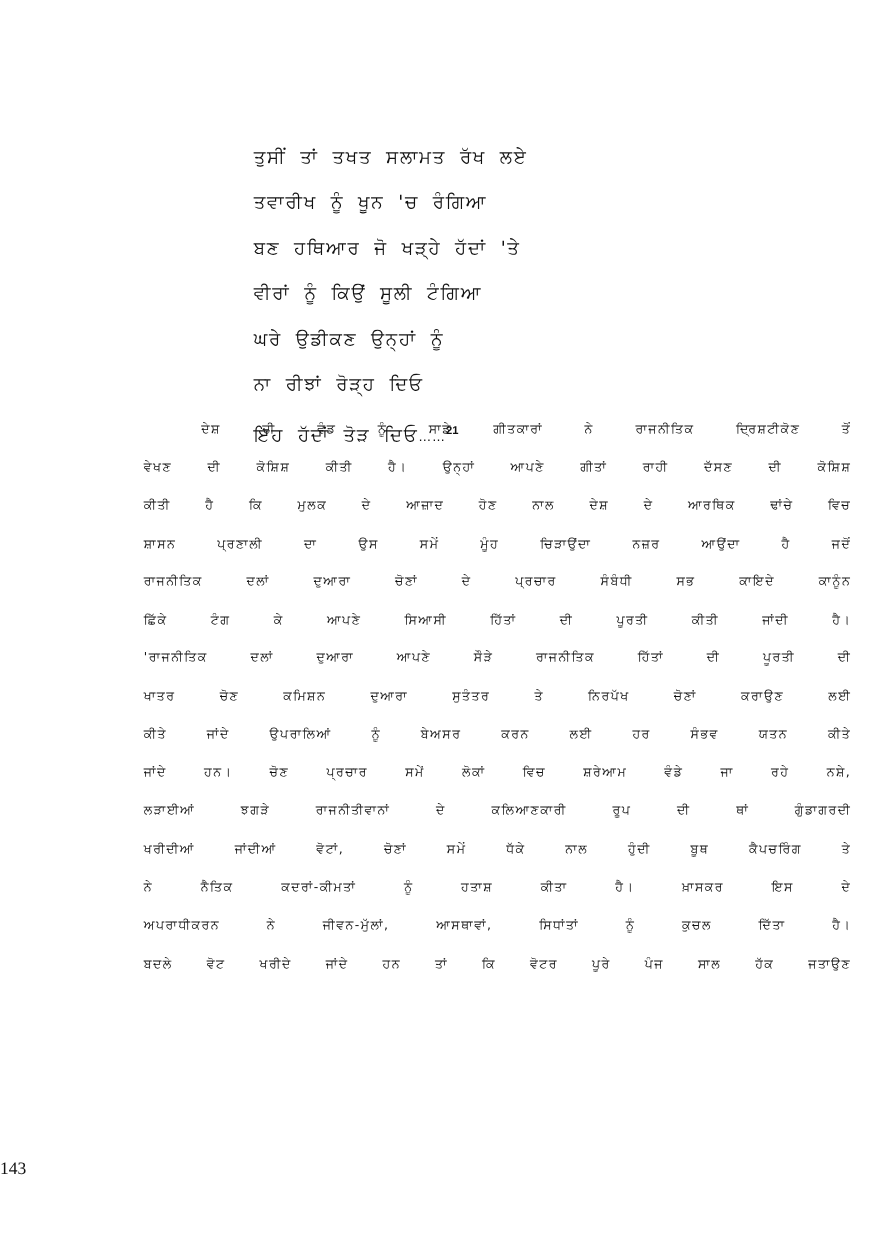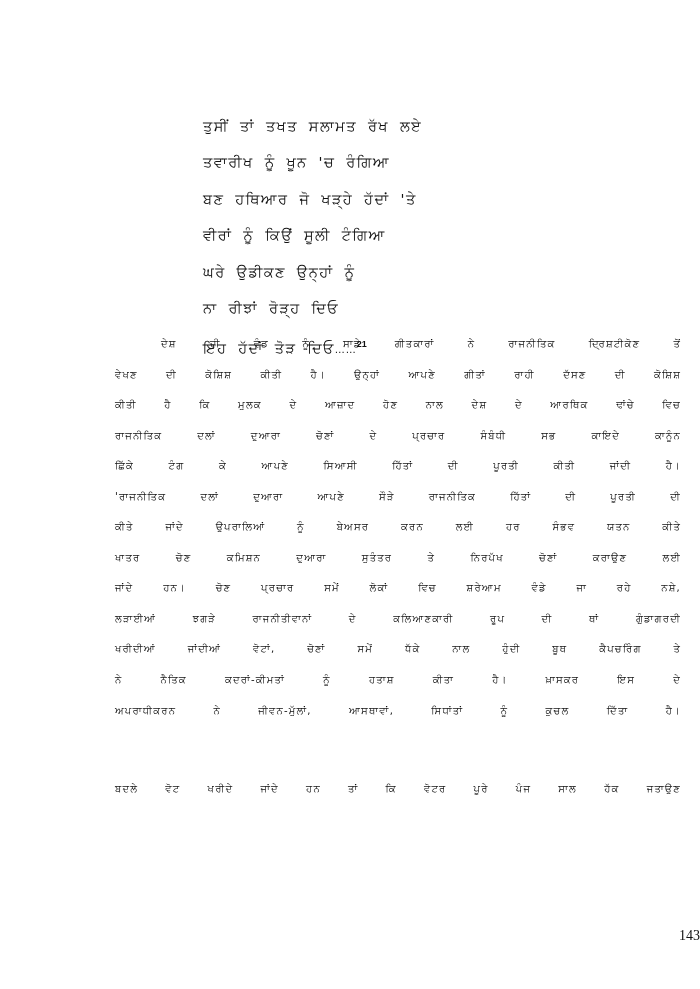--- a/index.html
+++ b/index.html
@@ -14,23 +14,23 @@
     word-spacing: 5px; white-space: nowrap;
   }
   .footnote-ref { font-family: Liberation Sans, sans-serif; font-size: 9px; font-weight: bold; vertical-align: 6px; letter-spacing: 0; }
   .dots { font-size: 10px; letter-spacing: 1px; }
   .body-lines { position: absolute; left: 115px; top: 329px; width: 566px; }
   .bline {
     height: 30.55px; line-height: 30.55px; font-size: 10px; letter-spacing: 1.2px;
     white-space: nowrap; text-align: justify; text-align-last: justify; width: 566px;
   }
   .bline.indent { padding-left: 46px; width: 520px; }
-  .bline.last { text-align-last: justify; margin-top: 48px; }
+  .bline.last { text-align-last: justify; }
   .page-number {
-    position: absolute; left: 0; width: 700px; top: 928px; text-align: right;
+    position: absolute; left: 0; width: 700px; top: 928px; text-align: left;
     font-family: "Liberation Serif", serif; font-size: 14px; color: #111;
   }
 </style>
 </head>
 <body>
 
 <div class="page">
 
   <div class="verse">
     <div class="verse-line">ਤੁਸੀਂ ਤਾਂ ਤਖਤ ਸਲਾਮਤ ਰੱਖ ਲਏ</div>
@@ -39,25 +39,26 @@
     <div class="verse-line">ਵੀਰਾਂ ਨੂੰ ਕਿਉਂ ਸੂਲੀ ਟੰਗਿਆ</div>
     <div class="verse-line">ਘਰੇ ਉਡੀਕਣ ਉਨ੍ਹਾਂ ਨੂੰ</div>
     <div class="verse-line">ਨਾ ਰੀਝਾਂ ਰੋੜ੍ਹ ਦਿਓ</div>
     <div class="verse-line"><span>ਇਹ ਹੱਦਾਂ ਤੋੜ ਦਿਓ</span><span class="dots">……</span><sup class="footnote-ref">21</sup></div>
   </div>
 
   <div class="body-lines">
     <div class="bline indent">ਦੇਸ਼ ਦੀ ਵੰਡ ਨੂੰ ਸਾਡੇ ਗੀਤਕਾਰਾਂ ਨੇ ਰਾਜਨੀਤਿਕ ਦ੍ਰਿਸ਼ਟੀਕੋਣ ਤੋਂ</div>
     <div class="bline">ਵੇਖਣ ਦੀ ਕੋਸ਼ਿਸ਼ ਕੀਤੀ ਹੈ। ਉਨ੍ਹਾਂ ਆਪਣੇ ਗੀਤਾਂ ਰਾਹੀ ਦੱਸਣ ਦੀ ਕੋਸ਼ਿਸ਼</div>
     <div class="bline">ਕੀਤੀ ਹੈ ਕਿ ਮੁਲਕ ਦੇ ਆਜ਼ਾਦ ਹੋਣ ਨਾਲ ਦੇਸ਼ ਦੇ ਆਰਥਿਕ ਢਾਂਚੇ ਵਿਚ</div>
+    <div class="bline">ਸ਼ਾਸਨ ਪ੍ਰਣਾਲੀ ਦਾ ਉਸ ਸਮੇਂ ਮੂੰਹ ਚਿੜਾਉਂਦਾ ਨਜ਼ਰ ਆਉਂਦਾ ਹੈ ਜਦੋਂ</div>
     <div class="bline">ਰਾਜਨੀਤਿਕ ਦਲਾਂ ਦੁਆਰਾ ਚੋਣਾਂ ਦੇ ਪ੍ਰਚਾਰ ਸੰਬੰਧੀ ਸਭ ਕਾਇਦੇ ਕਾਨੂੰਨ</div>
     <div class="bline">ਛਿੱਕੇ ਟੰਗ ਕੇ ਆਪਣੇ ਸਿਆਸੀ ਹਿੱਤਾਂ ਦੀ ਪੂਰਤੀ ਕੀਤੀ ਜਾਂਦੀ ਹੈ।</div>
     <div class="bline">'ਰਾਜਨੀਤਿਕ ਦਲਾਂ ਦੁਆਰਾ ਆਪਣੇ ਸੌੜੇ ਰਾਜਨੀਤਿਕ ਹਿੱਤਾਂ ਦੀ ਪੂਰਤੀ ਦੀ</div>
+    <div class="bline">ਖਾਤਰ ਚੋਣ ਕਮਿਸ਼ਨ ਦੁਆਰਾ ਸੁਤੰਤਰ ਤੇ ਨਿਰਪੱਖ ਚੋਣਾਂ ਕਰਾਉਣ ਲਈ</div>
     <div class="bline">ਕੀਤੇ ਜਾਂਦੇ ਉਪਰਾਲਿਆਂ ਨੂੰ ਬੇਅਸਰ ਕਰਨ ਲਈ ਹਰ ਸੰਭਵ ਯਤਨ ਕੀਤੇ</div>
-    <div class="bline">ਖਾਤਰ ਚੋਣ ਕਮਿਸ਼ਨ ਦੁਆਰਾ ਸੁਤੰਤਰ ਤੇ ਨਿਰਪੱਖ ਚੋਣਾਂ ਕਰਾਉਣ ਲਈ</div>
     <div class="bline">ਜਾਂਦੇ ਹਨ। ਚੋਣ ਪ੍ਰਚਾਰ ਸਮੇਂ ਲੋਕਾਂ ਵਿਚ ਸ਼ਰੇਆਮ ਵੰਡੇ ਜਾ ਰਹੇ ਨਸ਼ੇ,</div>
     <div class="bline">ਲੜਾਈਆਂ ਝਗੜੇ ਰਾਜਨੀਤੀਵਾਨਾਂ ਦੇ ਕਲਿਆਣਕਾਰੀ ਰੂਪ ਦੀ ਥਾਂ ਗੁੰਡਾਗਰਦੀ</div>
     <div class="bline">ਖਰੀਦੀਆਂ ਜਾਂਦੀਆਂ ਵੋਟਾਂ, ਚੋਣਾਂ ਸਮੇਂ ਧੱਕੇ ਨਾਲ ਹੁੰਦੀ ਬੂਥ ਕੈਪਚਰਿੰਗ ਤੇ</div>
     <div class="bline">ਨੇ ਨੈਤਿਕ ਕਦਰਾਂ-ਕੀਮਤਾਂ ਨੂੰ ਹਤਾਸ਼ ਕੀਤਾ ਹੈ। ਖ਼ਾਸਕਰ ਇਸ ਦੇ</div>
     <div class="bline">ਅਪਰਾਧੀਕਰਨ ਨੇ ਜੀਵਨ-ਮੁੱਲਾਂ, ਆਸਥਾਵਾਂ, ਸਿਧਾਂਤਾਂ ਨੂੰ ਕੁਚਲ ਦਿੱਤਾ ਹੈ।</div>
     <div class="bline last">ਬਦਲੇ ਵੋਟ ਖਰੀਦੇ ਜਾਂਦੇ ਹਨ ਤਾਂ ਕਿ ਵੋਟਰ ਪੂਰੇ ਪੰਜ ਸਾਲ ਹੱਕ ਜਤਾਉਣ</div>
   </div>
 
   <div class="page-number">143</div>
 

